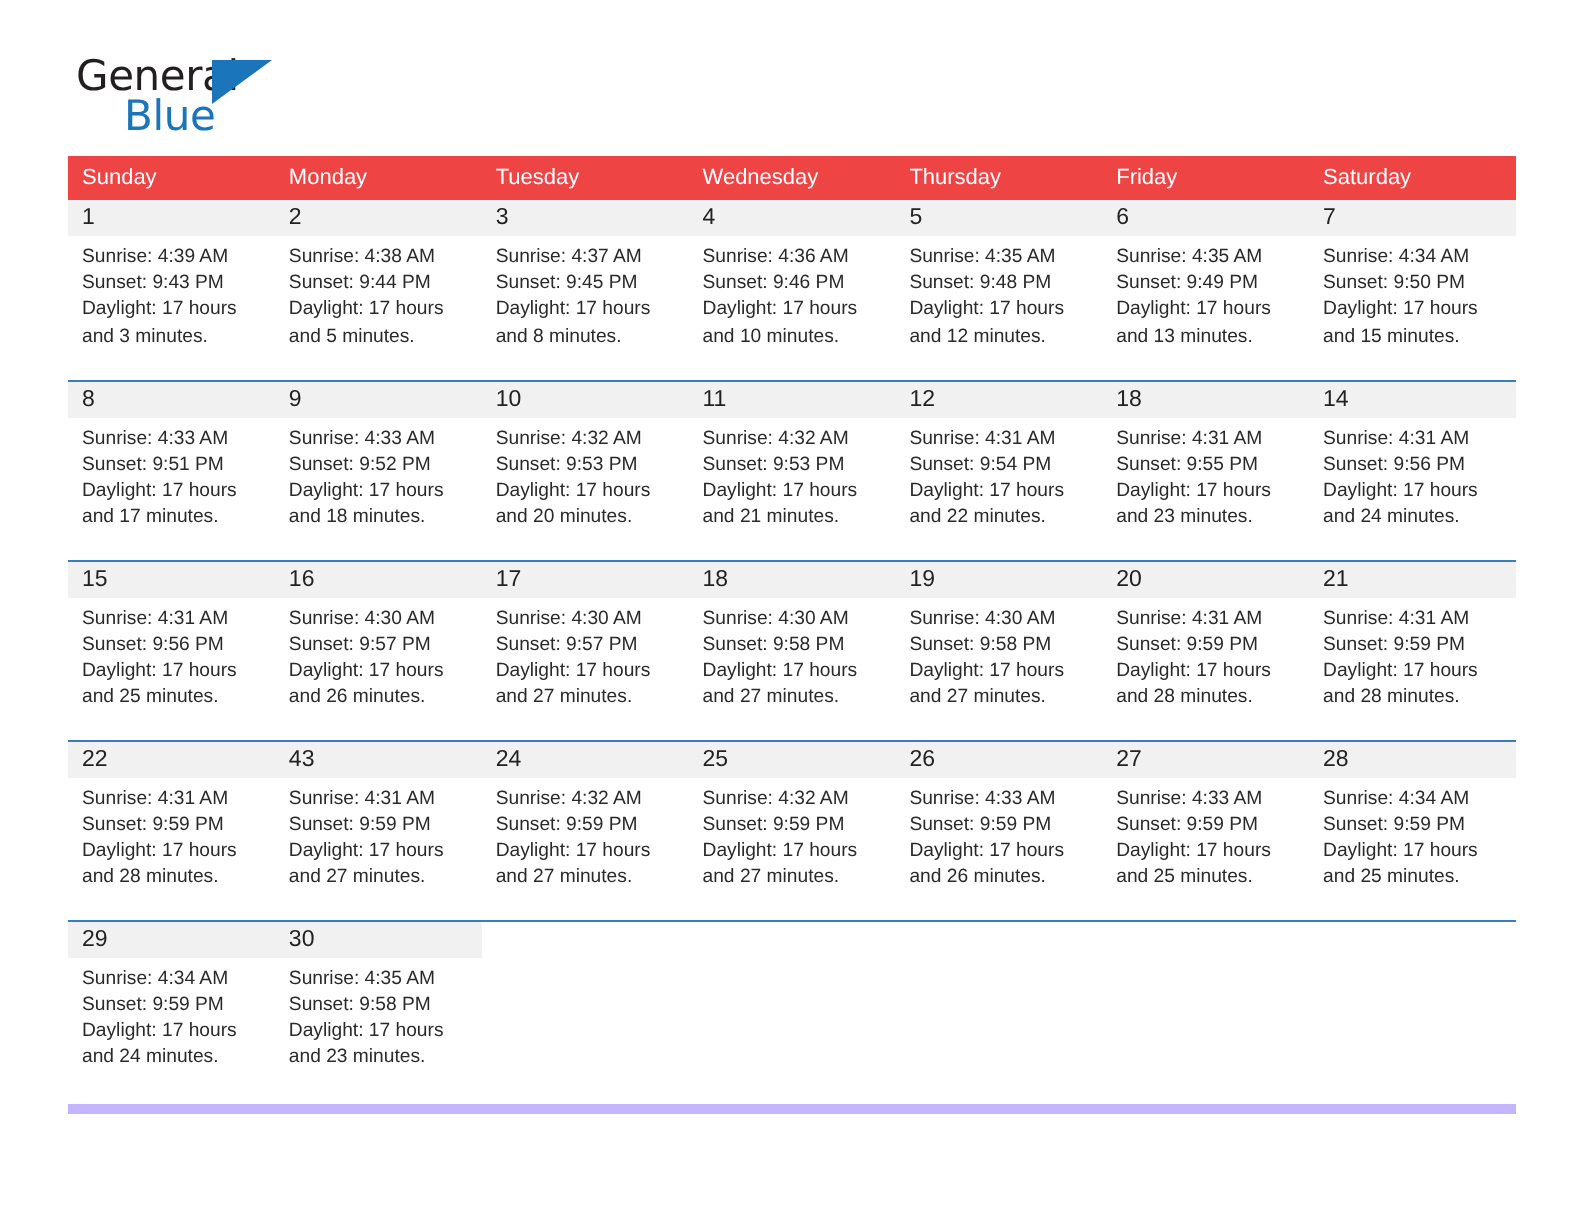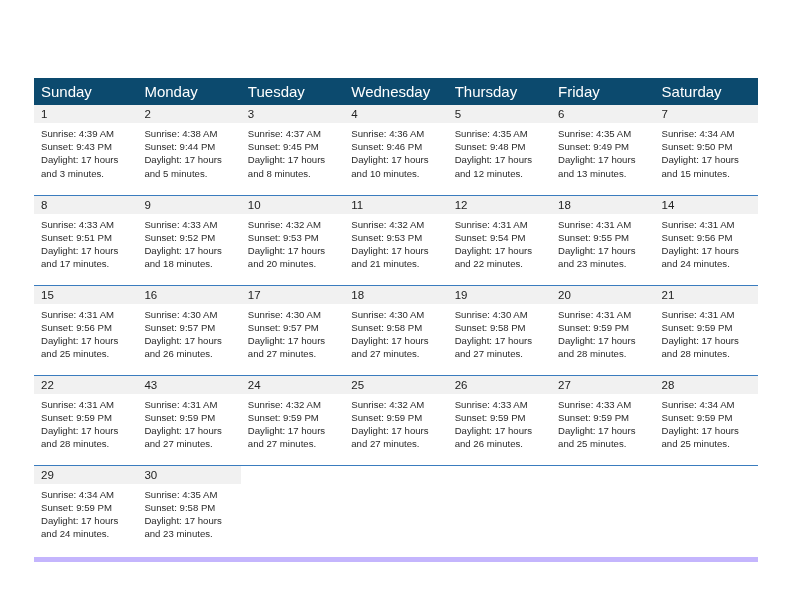--- a/index.html
+++ b/index.html
@@ -86,23 +86,23 @@
   }
 
   
   .calendar {
     width: 724px;
     border-collapse: collapse;
     table-layout: fixed;
     margin-top: 6px;
   }
   .calendar th {
-    background: #0c4a6e;
+    background: #ef4444;
     color: #ffffff;
-    font-size: 15px;
+    font-size: 11px;
     font-weight: normal;
     text-align: left;
     padding: 5px 0 5px 7px;
     height: 19px;
     box-sizing: border-box;
     border: none;
   }
   .calendar td {
     vertical-align: top;
     padding: 0;
@@ -143,20 +143,25 @@
     white-space: nowrap;
   }
 </style>
 </head>
 <body>
 
 <div class="page">
 
   <div class="header">
 
+    <div class="logo">
+      <span class="logo-general">General</span>
+      <span class="logo-triangle"></span>
+      <span class="logo-blue">Blue</span>
+    </div>
 
     <div class="title-block">
     </div>
 
   </div>
 
   <table class="calendar">
     <thead>
       <tr>
         <th>Sunday</th>

